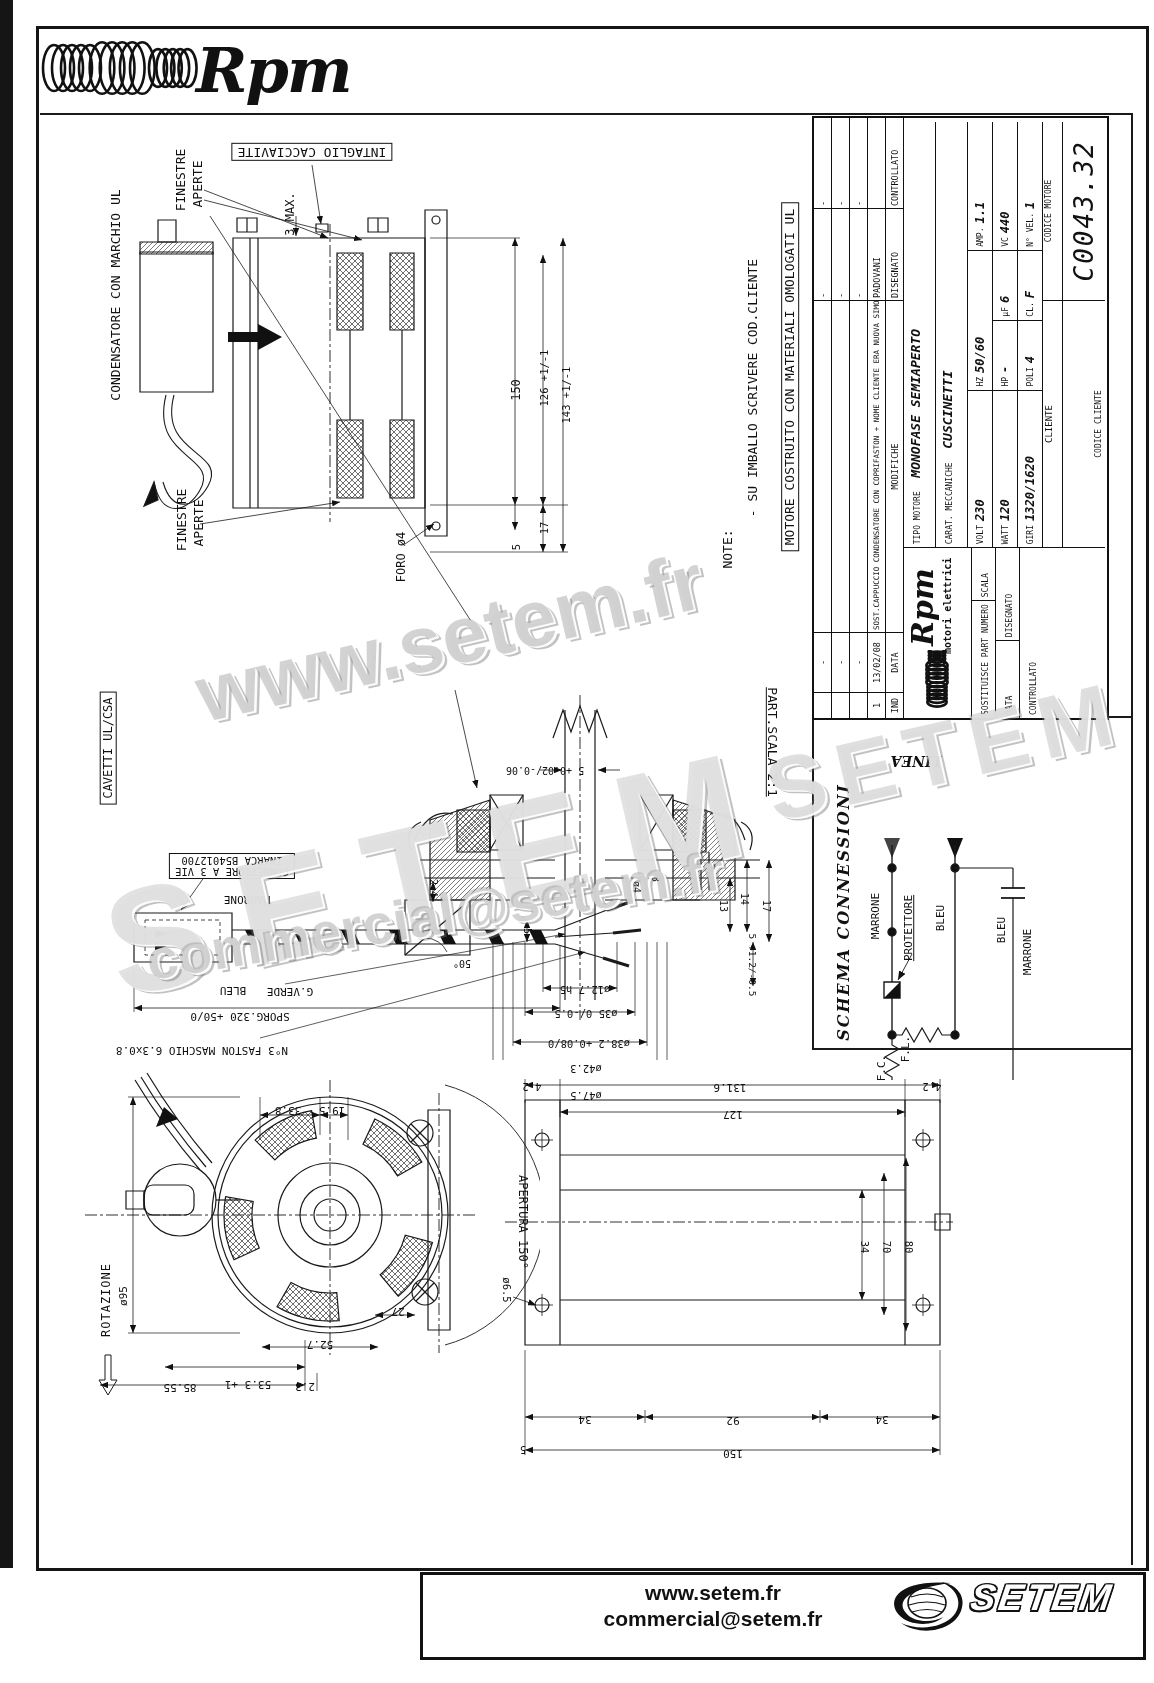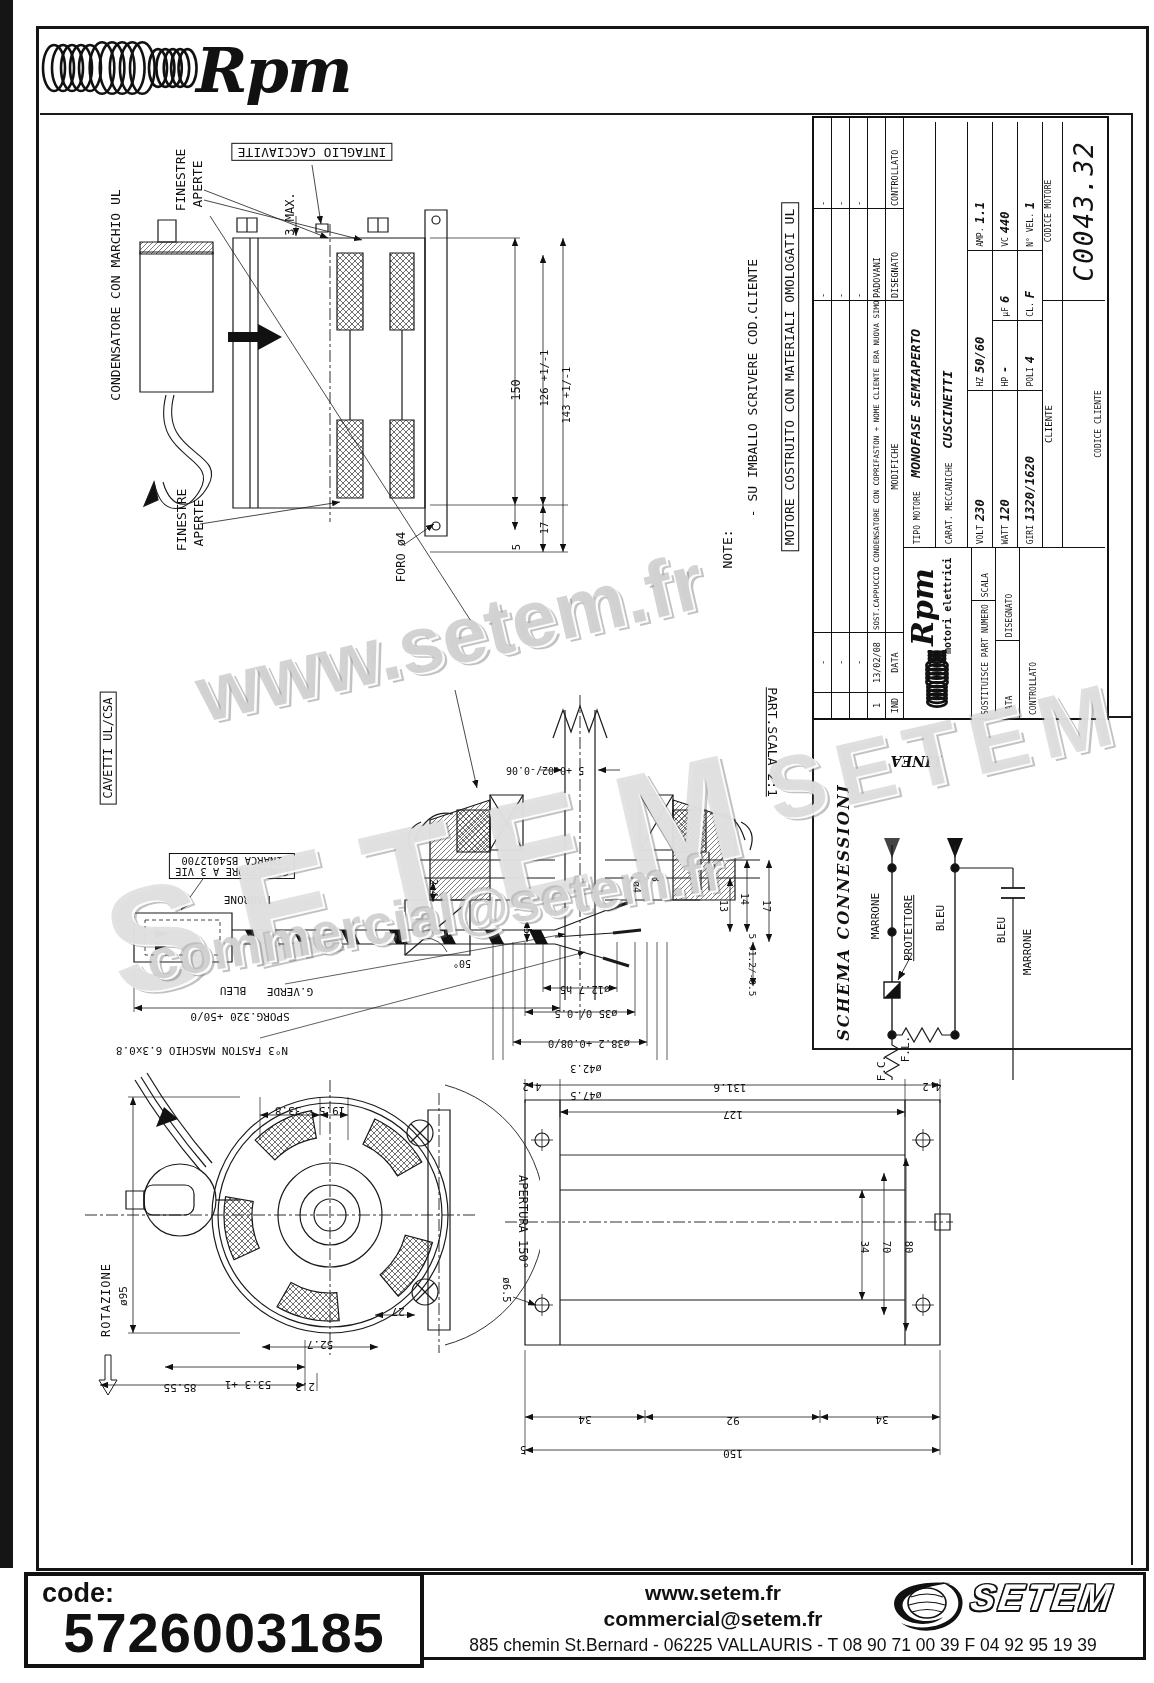--- a/index.html
+++ b/index.html
@@ -588,28 +588,23 @@
         </div>
       </div>
     </div>
   </div>
 
   <div class="wm" style="left:450px;top:638px;font-size:80px;transform:translate(-50%,-50%) rotate(-13deg);">www.setem.fr</div>
   <div class="wm" style="left:440px;top:872px;font-size:148px;letter-spacing:34px;color:rgba(150,150,150,0.28);transform:translate(-50%,-50%) rotate(-13deg);">SETEM</div>
   <div class="wm" style="left:435px;top:915px;font-size:56px;transform:translate(-50%,-50%) rotate(-9deg);">commercial@setem.fr</div>
   <div class="wm" style="left:945px;top:752px;font-size:88px;letter-spacing:12px;color:rgba(150,150,150,0.30);transform:translate(-50%,-50%) rotate(-13deg);">SETEM</div>
 
-  <div id="f-left">
-    <div id="f-code-label">code:</div>
-    <div id="f-code-value">5726003185</div>
-  </div>
   <div id="f-right">
     <div id="f-web">www.setem.fr</div>
     <div id="f-mail">commercial@setem.fr</div>
-    <div id="f-addr">885 chemin St.Bernard  -  06225 VALLAURIS  -  T 08 90 71 00 39   F 04 92 95 19 39</div>
     <svg style="left:458px;top:2px;" width="92" height="60" viewBox="0 0 92 60">
       <path d="M70 6 C20 2,4 22,18 38 C28 49,52 50,62 40 C52 46,33 46,25 36 C14 23,30 11,70 6 Z" fill="#111"></path>
       <path d="M20 46 C40 60,72 54,80 34 C86 19,75 7,60 5 C77 12,82 27,73 38 C62 51,38 54,20 46 Z" fill="#111"></path>
       <ellipse cx="46" cy="26" rx="19" ry="15" fill="none" stroke="#111" stroke-width="1.6"></ellipse>
       <path d="M30 20 Q46 14 62 20 M28 28 Q46 22 64 28 M31 35 Q46 30 61 35" fill="none" stroke="#111" stroke-width="1.2"></path>
     </svg>
     <div id="f-setem">SETEM</div>
   </div>
 
 </div>

